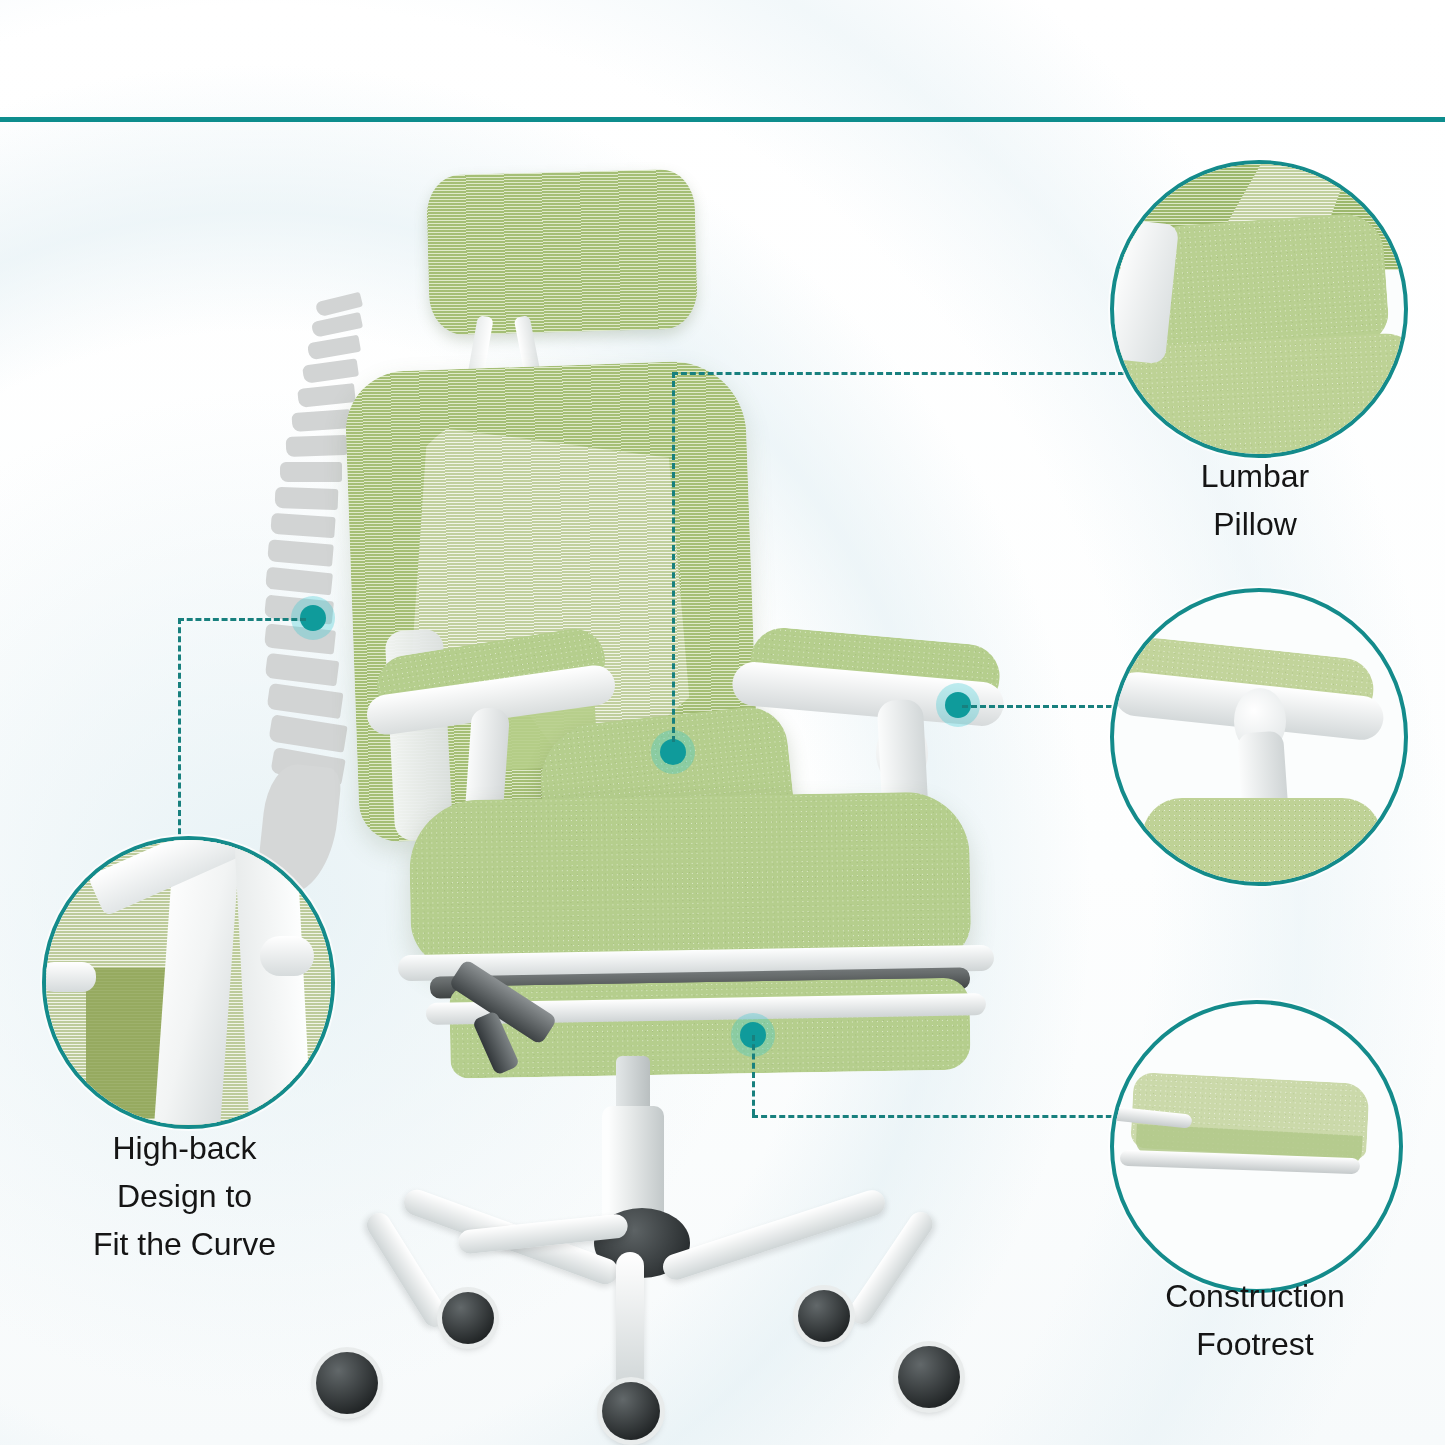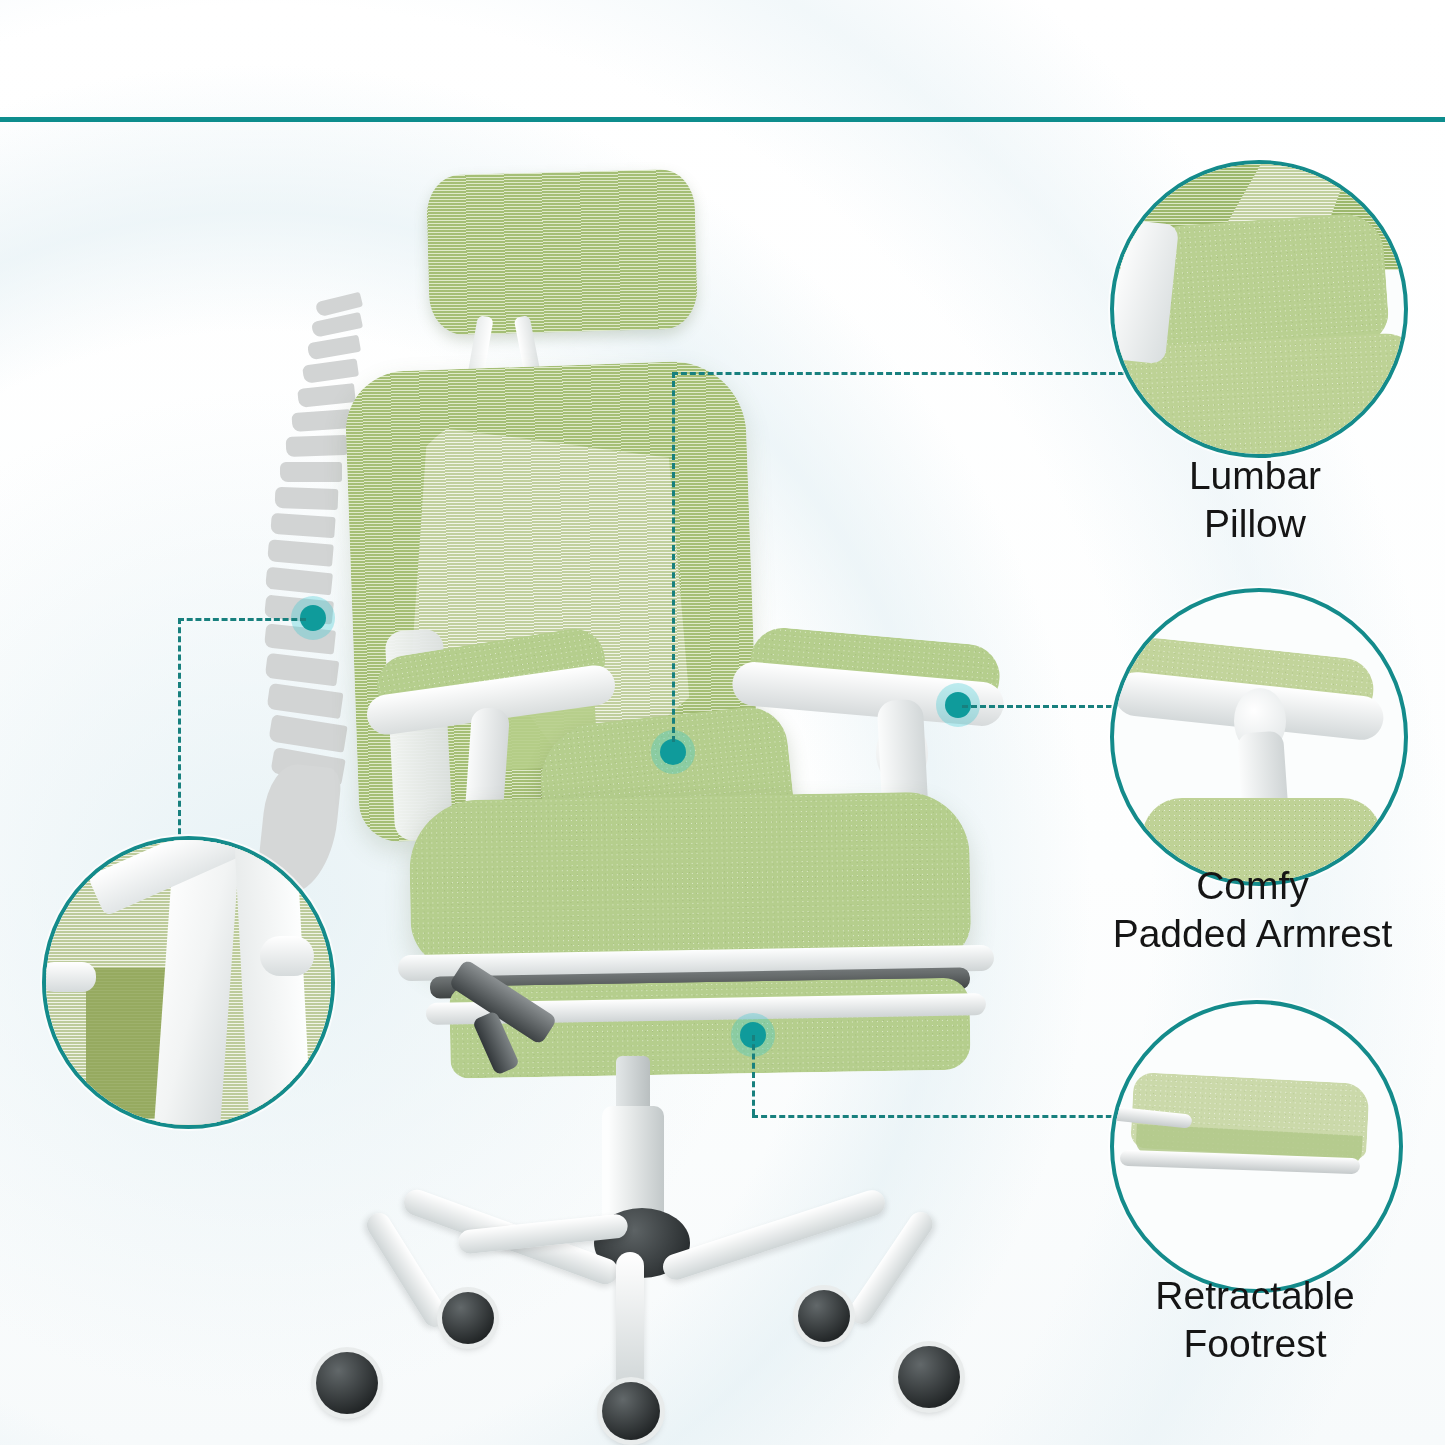--- a/index.html
+++ b/index.html
@@ -41,21 +41,21 @@
   
   .bubble{
     position:absolute;border-radius:50%;
     border:4px solid #148b8b;
     background:#fbfdfd;
     overflow:hidden;
     box-shadow:0 0 0 2px rgba(255,255,255,.7);
   }
   .callout-label{
     position:absolute;text-align:center;
-    color:#151515;font-size:39px;line-height:48px;
+    color:#151515;font-size:32px;line-height:48px;
     font-family:"Liberation Sans","DejaVu Sans",sans-serif;
     white-space:pre-line;
   }
   .dash-h{position:absolute;height:0;border-top:3px dashed #18807e;}
   .dash-v{position:absolute;width:0;border-left:3px dashed #18807e;}
   .dot{
     position:absolute;width:26px;height:26px;border-radius:50%;
     background:#0f9b9b;
     box-shadow:0 0 0 9px rgba(43,200,208,.30);
   }
@@ -296,35 +296,36 @@
   <div class="callout-label" style="left:1090px;top:452px;width:330px;">Lumbar
 Pillow</div>
 
   <div class="bubble" style="left:1110px;top:588px;width:290px;height:290px;">
     <div style="position:absolute;left:10px;top:56px;width:250px;height:64px;border-radius:34px;background-color:#c2d49b;background-image:radial-gradient(rgba(255,255,255,.6) 12%,transparent 13%),radial-gradient(rgba(120,145,80,.25) 12%,transparent 13%);background-size:5px 5px,7px 7px;background-position:0 0,3px 3px;transform:rotate(6deg);"></div>
     <div style="position:absolute;left:0px;top:92px;width:270px;height:44px;background:linear-gradient(180deg,#ffffff,#d3d8d9);border-radius:24px;transform:rotate(6deg);"></div>
     <div style="position:absolute;left:120px;top:96px;width:52px;height:66px;border-radius:50%;background:radial-gradient(circle at 38% 34%,#ffffff,#dde2e3);"></div>
     <div style="position:absolute;left:126px;top:140px;width:46px;height:90px;background:linear-gradient(90deg,#fbfcfc,#cfd4d5);border-radius:14px;transform:rotate(-4deg);"></div>
     <div style="position:absolute;left:28px;top:206px;width:240px;height:90px;border-radius:40px 40px 0 0;background-color:#bfd296;background-image:radial-gradient(rgba(255,255,255,.6) 12%,transparent 13%),radial-gradient(rgba(120,145,80,.25) 12%,transparent 13%);background-size:5px 5px,7px 7px;background-position:0 0,3px 3px;"></div>
   </div>
-  <div class="callout-label" style="left:1060px;top:862px;width:385px;">Comfy
-Padded Armrest</div>
 
   <div class="bubble" style="left:1110px;top:1000px;width:285px;height:285px;">
     <div style="position:absolute;left:18px;top:74px;width:236px;height:76px;border-radius:20px 26px 12px 16px;background-color:#cbd9aa;background-image:radial-gradient(rgba(255,255,255,.65) 12%,transparent 13%),radial-gradient(rgba(125,150,85,.22) 12%,transparent 13%);background-size:5px 5px,7px 7px;background-position:0 0,3px 3px;transform:rotate(3deg);"></div>
     <div style="position:absolute;left:22px;top:126px;width:226px;height:30px;background:#b2c889;border-radius:0 0 14px 14px;transform:rotate(3deg);opacity:.85;"></div>
     <div style="position:absolute;left:-12px;top:106px;width:90px;height:14px;background:linear-gradient(180deg,#ffffff,#c8cdce);border-radius:8px;transform:rotate(6deg);"></div>
     <div style="position:absolute;left:6px;top:150px;width:240px;height:16px;background:linear-gradient(180deg,#ffffff,#c5cacb);border-radius:9px;transform:rotate(2deg);"></div>
   </div>
-  <div class="callout-label" style="left:1090px;top:1272px;width:330px;">Retractable
+  <div class="callout-label" style="left:1090px;top:1272px;width:330px;">Construction
 Footrest</div>
 
   <div class="bubble" style="left:42px;top:836px;width:285px;height:285px;">
     <div style="position:absolute;left:-10px;top:-10px;width:305px;height:305px;background-color:#cdd9ae;background-image:repeating-linear-gradient(0deg,rgba(255,255,255,.7) 0 1px,rgba(150,170,110,.3) 1px 3px);"></div>
     <div style="position:absolute;left:40px;top:128px;width:120px;height:150px;background:#8fa556;border-radius:0 0 14px 0;opacity:.85;"></div>
     <div style="position:absolute;left:118px;top:-20px;width:66px;height:330px;background:linear-gradient(100deg,#ffffff 0%,#f2f4f4 50%,#d7dcdd 100%);transform:rotate(4deg);"></div>
     <div style="position:absolute;left:44px;top:4px;width:150px;height:44px;background:linear-gradient(180deg,#ffffff,#e1e5e6);transform:rotate(-24deg);border-radius:8px;"></div>
     <div style="position:absolute;left:196px;top:-10px;width:62px;height:310px;background:linear-gradient(90deg,#e9ecec,#fdfefe);transform:rotate(-3deg);"></div>
     <div style="position:absolute;left:214px;top:96px;width:54px;height:40px;border-radius:22px;background:linear-gradient(180deg,#ffffff,#d6dbdc);"></div>
     <div style="position:absolute;left:-6px;top:122px;width:56px;height:30px;border-radius:14px;background:linear-gradient(180deg,#ffffff,#d5dadb);"></div>
   </div>
+  <div class="callout-label" style="left:22px;top:1124px;width:325px;">High-back
+Design to
+Fit the Curve</div>
 
 </div>
 
 </body></html>

